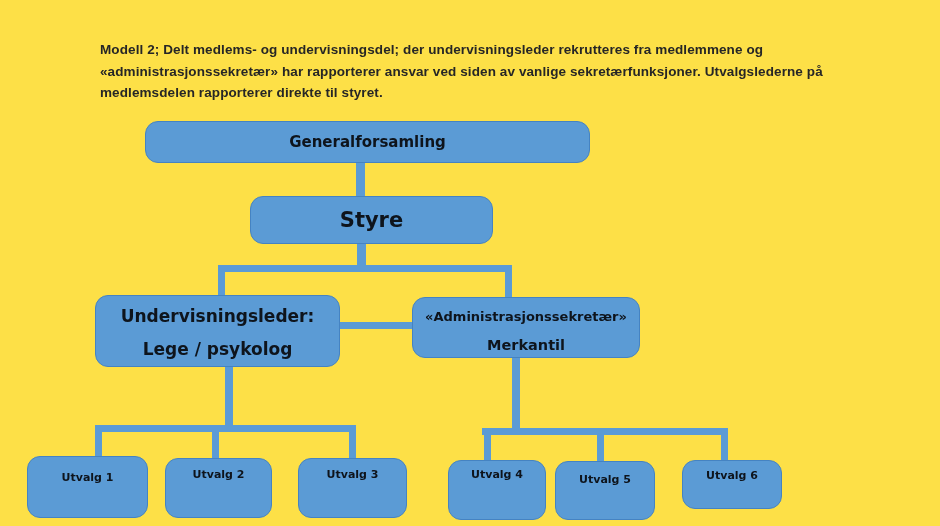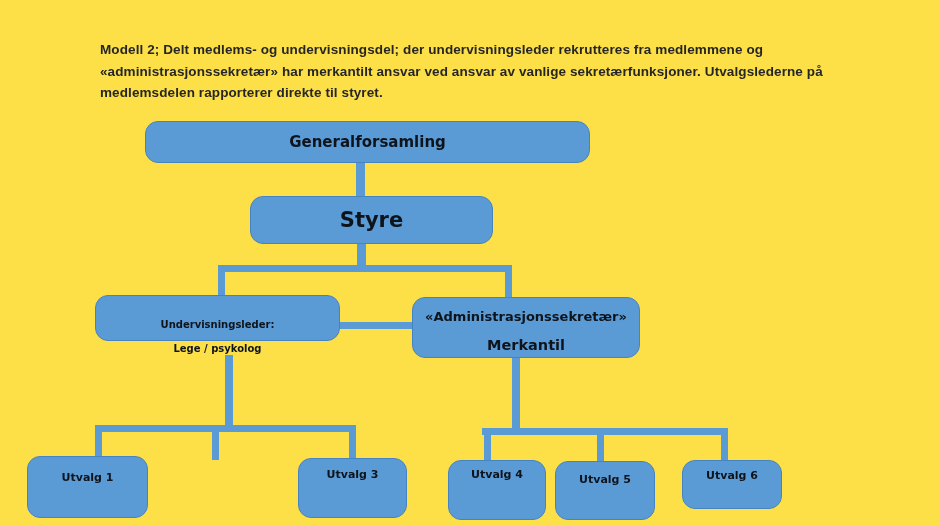--- a/index.html
+++ b/index.html
@@ -39,21 +39,21 @@
   }
   .node .l2{display:block;}
 </style>
 </head>
 <body>
 
 <div class="canvas">
 
   <div class="caption">
     <div>Modell 2; Delt medlems- og undervisningsdel; der undervisningsleder rekrutteres fra medlemmene og</div>
-    <div>«administrasjonssekretær» har merkantilt ansvar ved ansvar av vanlige sekretærfunksjoner. Utvalgslederne på</div>
+    <div>«administrasjonssekretær» har rapporterer ansvar ved siden av vanlige sekretærfunksjoner. Utvalgslederne på</div>
     <div>medlemsdelen rapporterer direkte til styret.</div>
   </div>
 
   <div class="line" style="left:356px;top:162px;width:9px;height:36px;"></div>
   <div class="line" style="left:357px;top:234px;width:9px;height:33px;"></div>
   <div class="line" style="left:218px;top:265px;width:294px;height:7px;"></div>
   <div class="line" style="left:218px;top:265px;width:7px;height:32px;"></div>
   <div class="line" style="left:505px;top:265px;width:7px;height:34px;"></div>
   <div class="line" style="left:338px;top:322px;width:76px;height:7px;"></div>
   <div class="line" style="left:225px;top:355px;width:8px;height:75px;"></div>
@@ -68,34 +68,37 @@
   <div class="line" style="left:721px;top:432px;width:7px;height:30px;"></div>
 
   <div class="node center" style="left:145px;top:121px;width:445px;height:42px;font-size:15px;">
     <span>Generalforsamling</span>
   </div>
 
   <div class="node center" style="left:250px;top:196px;width:243px;height:48px;font-size:21px;">
     <span>Styre</span>
   </div>
 
-  <div class="node" style="left:95px;top:295px;width:245px;height:46px;font-size:10px;padding-top:23px;">
+  <div class="node" style="left:95px;top:295px;width:245px;height:72px;font-size:17px;padding-top:10px;">
     <span class="l2">Undervisningsleder:</span>
     <span class="l2" style="margin-top:13px;">Lege / psykolog</span>
   </div>
 
   <div class="node" style="left:412px;top:297px;width:228px;height:61px;font-size:13px;padding-top:11px;">
     <span class="l2">«Administrasjonssekretær»</span>
     <span class="l2" style="margin-top:13px;font-size:14.5px;">Merkantil</span>
   </div>
 
   <div class="node" style="left:27px;top:456px;width:121px;height:62px;font-size:11px;padding-top:14px;">
     <span>Utvalg 1</span>
   </div>
 
+  <div class="node" style="left:165px;top:458px;width:107px;height:60px;font-size:11px;padding-top:9px;">
+    <span>Utvalg 2</span>
+  </div>
 
   <div class="node" style="left:298px;top:458px;width:109px;height:60px;font-size:11px;padding-top:9px;">
     <span>Utvalg 3</span>
   </div>
 
   <div class="node" style="left:437px;top:460px;width:98px;height:60px;font-size:11px;padding-top:7px;margin-left:11px;">
     <span>Utvalg 4</span>
   </div>
 
   <div class="node" style="left:555px;top:461px;width:100px;height:59px;font-size:11px;padding-top:11px;">

